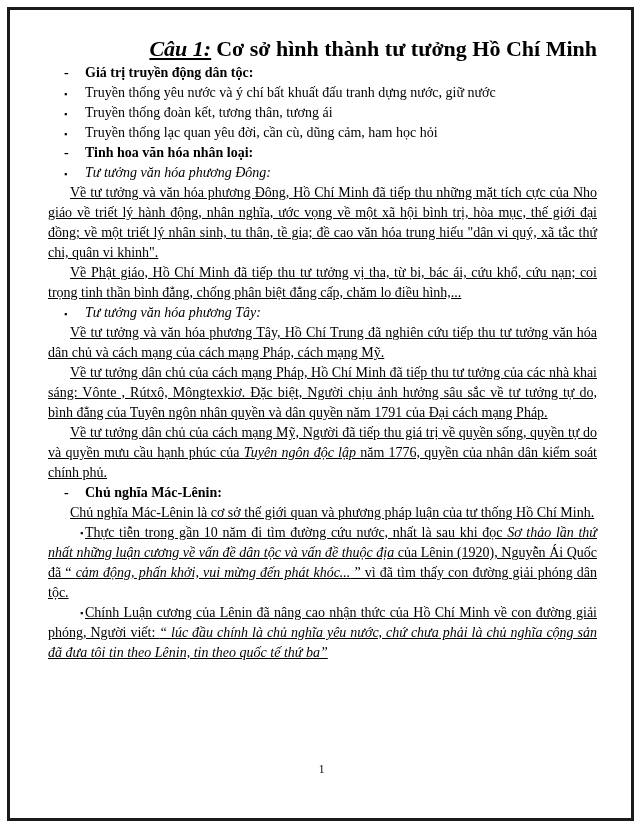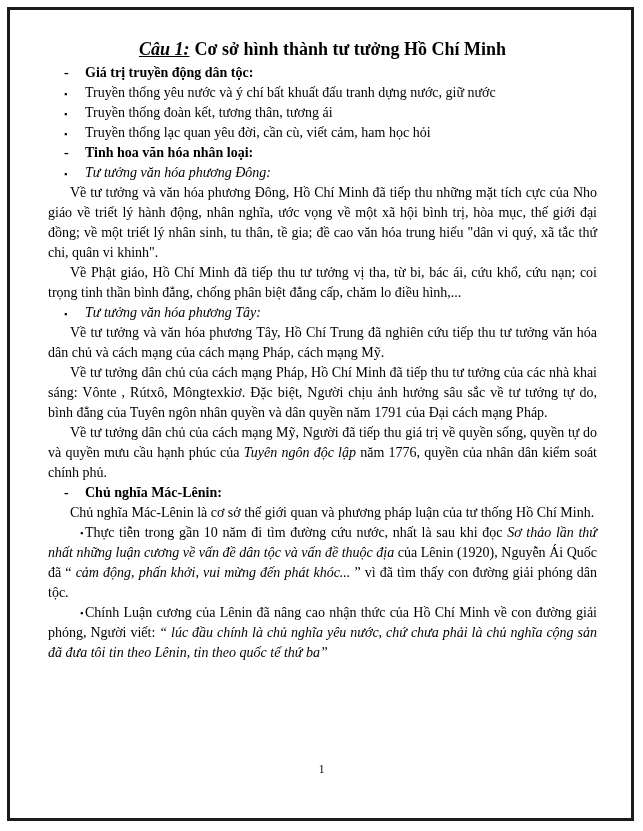--- a/index.html
+++ b/index.html
@@ -20,25 +20,25 @@
     pointer-events: none;
   }
   .content {
     position: absolute;
     left: 48px; top: 36px;
     width: 549px;
     font-size: 14px;
     line-height: 20px;
   }
   .title {
-    font-size: 18px;
+    font-size: 22px;
     font-weight: bold;
     line-height: 26px;
     margin: 0 0 1px 0;
-    text-align: center;
+    text-align: right;
   }
   .title-label {
     font-style: italic;
     text-decoration: underline;
   }
   .title-text { margin-left: 5px; }
   .dash-item, .square-item {
     position: relative;
     padding-left: 37px;
     text-align: left;
@@ -48,20 +48,21 @@
     position: absolute;
     left: 16px; top: 0;
   }
   .square-item .marker { font-size: 9px; top: 1px; }
   .bold { font-weight: bold; }
   .italic, .it { font-style: italic; }
   .para {
     margin: 0;
     text-align: justify;
     text-indent: 22px;
+    text-decoration: underline;
   }
   .bullet-para { text-indent: 16px; }
   .marker-inline {
     font-size: 9px;
     display: inline-block;
     width: 21px;
     vertical-align: 1px;
     font-style: normal;
   }
   .page-number {
@@ -93,21 +94,21 @@
     <span>Truyền thống yêu nước và ý chí bất khuất đấu tranh dựng nước, giữ nước</span>
   </div>
 
   <div class="square-item">
     <span class="marker">▪</span>
     <span>Truyền thống đoàn kết, tương thân, tương ái</span>
   </div>
 
   <div class="square-item">
     <span class="marker">▪</span>
-    <span>Truyền thống lạc quan yêu đời, cần cù, viết cảm, ham học hỏi</span>
+    <span>Truyền thống lạc quan yêu đời, cần cù, dũng cảm, ham học hỏi</span>
   </div>
 
   <div class="dash-item bold">
     <span class="marker">-</span>
     <span>Tinh hoa văn hóa nhân loại:</span>
   </div>
 
   <div class="square-item">
     <span class="marker">▪</span>
     <span class="italic">Tư tưởng văn hóa phương Đông:</span>

